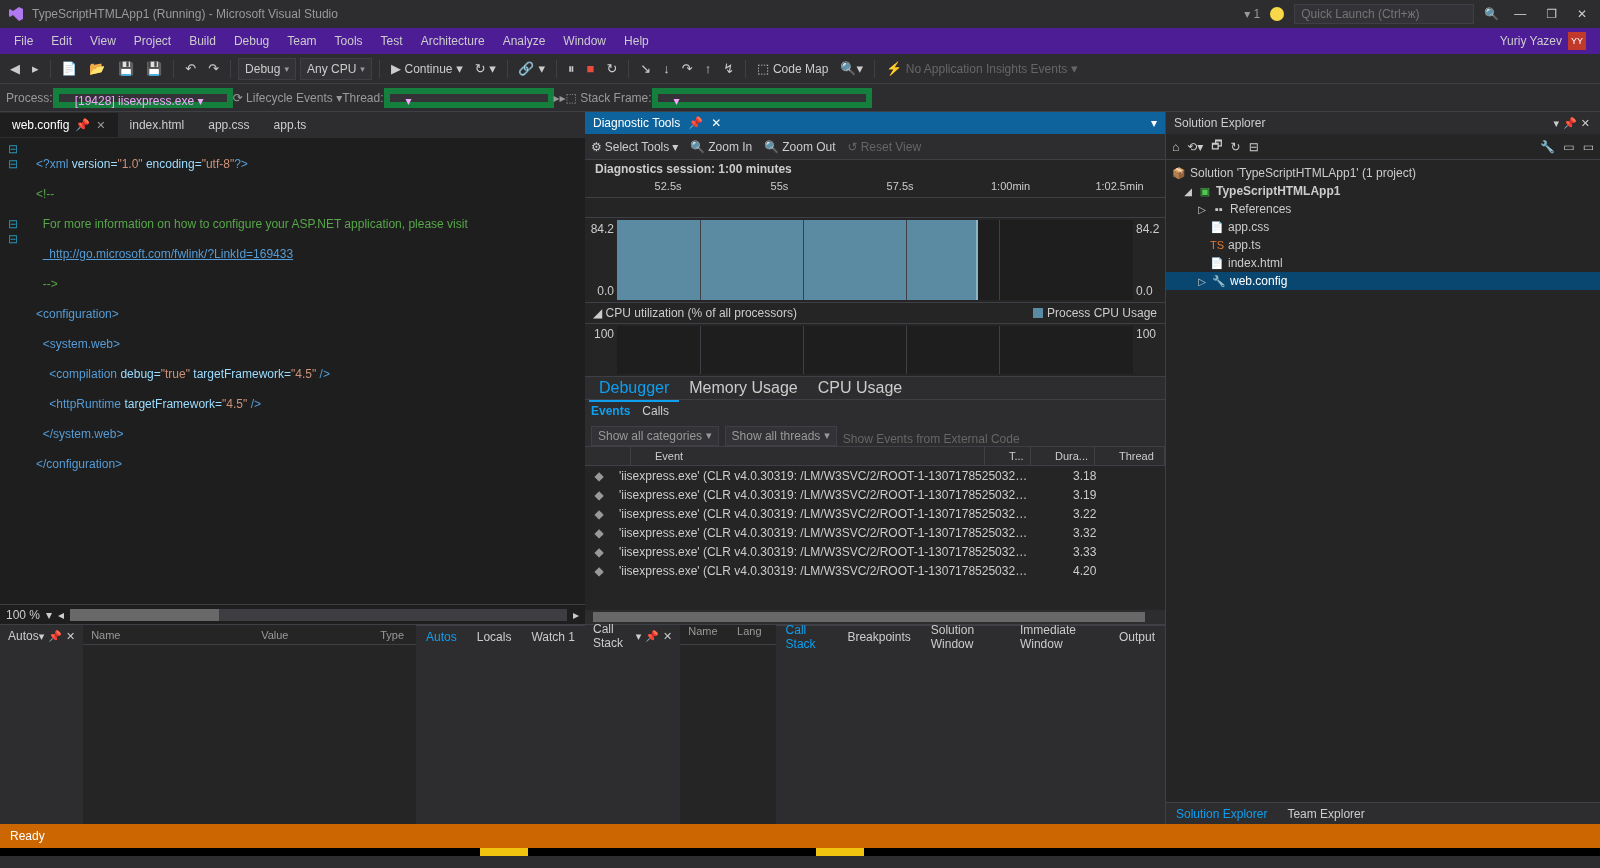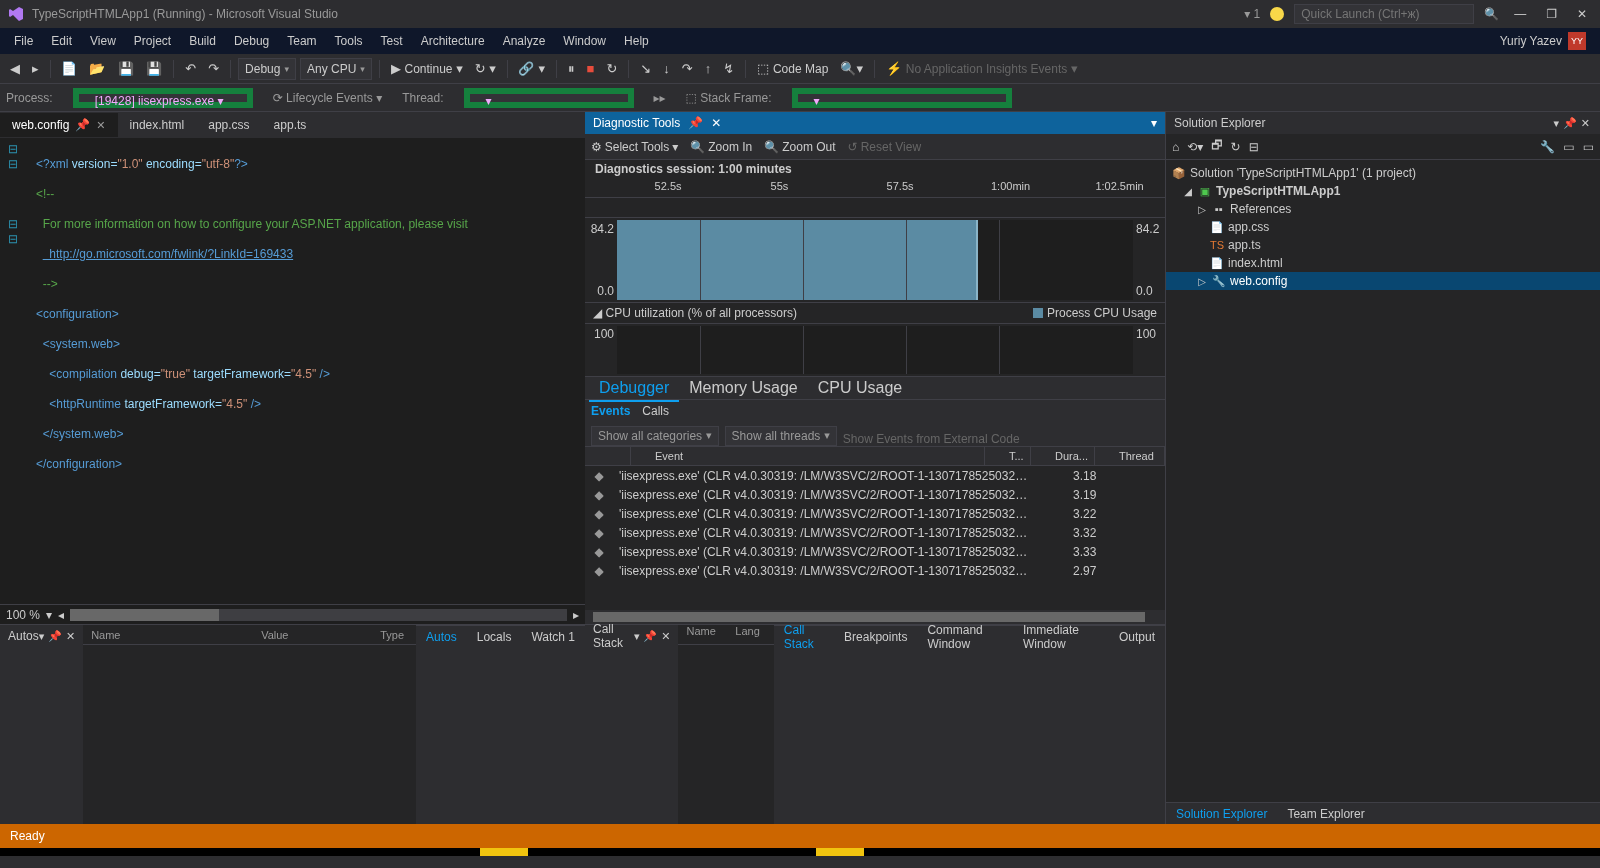--- a/index.html
+++ b/index.html
@@ -4,31 +4,31 @@
 <style>
 * { margin:0; padding:0; box-sizing:border-box; font-family:"Segoe UI",Arial,sans-serif; font-size:12px; }
 body { background:#2d2d30; color:#ccc; width:1600px; height:868px; overflow:hidden; position:relative; }
 .titlebar { height:28px; background:#2d2d30; display:flex; align-items:center; padding:0 8px; }
 .titlebar .vs-icon { width:16px; height:16px; margin-right:8px; }
 .titlebar .title { color:#999; font-size:12px; flex:1; }
 .titlebar .right { display:flex; align-items:center; gap:10px; }
 .titlebar .ct { color:#999; }
 .titlebar .ql { background:#333337; color:#999; width:180px; height:20px; padding:0 6px; border:1px solid #3f3f46; }
 .titlebar .wc { color:#ccc; cursor:pointer; padding:0 5px; }
-.menubar { height:26px; background:#0f172a; display:flex; align-items:center; padding:0 6px; justify-content:space-between; }
+.menubar { height:26px; background:#4c1d95; display:flex; align-items:center; padding:0 6px; justify-content:space-between; }
 .menubar .menus { display:flex; gap:2px; }
 .menubar .menus span { padding:3px 8px; color:#ccc; cursor:pointer; }
 .menubar .user { display:flex; align-items:center; gap:6px; color:#ccc; padding-right:8px;}
 .menubar .user .av { width:18px; height:18px; background:#c0392b; color:#fff; font-size:9px; display:flex; align-items:center; justify-content:center; }
 .toolbar { height:30px; background:#2d2d30; display:flex; align-items:center; padding:0 6px; gap:4px; border-bottom:1px solid #3f3f46;}
 .toolbar .btn { padding:2px 4px; color:#ccc; cursor:pointer; font-size:13px;}
 .toolbar .drop { background:#333337; border:1px solid #3f3f46; color:#ccc; padding:1px 6px; height:22px; display:flex; align-items:center; gap:4px; font-size:12px;}
 .toolbar .drop::after { content:"▾"; font-size:9px; color:#999;}
 .toolbar .sep { width:1px; height:18px; background:#3f3f46; margin:0 3px;}
-.toolbar2 { height:28px; background:#2d2d30; display:flex; align-items:center; padding:0 6px; gap:20px; border-bottom:1px solid #3f3f46;}
+.toolbar2 { height:28px; background:#2d2d30; display:flex; align-items:center; padding:0 6px; gap:0; border-bottom:1px solid #3f3f46;}
 .toolbar2 .lbl { color:#999; font-size:12px;}
 .toolbar2 .inp { background:#333337; border:6px solid #15803d; height:20px; color:#f0abfc; padding:0 16px;}
 .mainrow { display:flex; height:calc(100% - 28px - 26px - 30px - 28px - 24px - 20px); }
 .leftcol { width:585px; display:flex; flex-direction:column; min-width:0;}
 .midcol { width:580px; display:flex; flex-direction:column; min-width:0;}
 .rightcol { flex:1; display:flex; flex-direction:column; background:#252526; border-left:1px solid #3f3f46;}
 .tabbar { height:26px; background:#2d2d30; display:flex; align-items:flex-end; border-bottom:1px solid #007acc00;}
 .tabbar .tab { padding:5px 12px; color:#ccc; cursor:pointer; display:flex; align-items:center; gap:6px; font-size:12px;}
 .tabbar .tab.active { background:#1e1e1e; color:#fff;}
 .tabbar .tab .x { font-size:11px; color:#999;}
@@ -392,21 +392,21 @@
           <span class="c0">◆</span>
           <span class="c1">'iisexpress.exe' (CLR v4.0.30319: /LM/W3SVC/2/ROOT-1-130717852503216...</span>
           <span class="c2"></span>
           <span class="c3">3.33</span>
           <span class="c4"></span>
         </div>
         <div class="ev-row">
           <span class="c0">◆</span>
           <span class="c1">'iisexpress.exe' (CLR v4.0.30319: /LM/W3SVC/2/ROOT-1-130717852503216...</span>
           <span class="c2"></span>
-          <span class="c3">2.97</span>
+          <span class="c3">4.20</span>
           <span class="c4"></span>
         </div>
       </div>
     <div class="hsb">
         <div class="th"></div>
       </div>
 
     <div class="midcol-bottom">
       <div class="panelheader">
         <span>Call Stack</span>
@@ -418,21 +418,21 @@
       </div>
       <div class="callstack">
         <div class="cols">
           <span class="n">Name</span>
           <span class="l">Lang</span>
         </div>
       </div>
       <div class="bottom-tabs">
         <span class="active">Call Stack</span>
         <span>Breakpoints</span>
-        <span>Command Window</span>
+        <span>Solution Window</span>
         <span>Immediate Window</span>
         <span>Output</span>
       </div>
     </div>
   </div>
 
   <div class="rightcol">
     <div class="se-header">
       <span>Solution Explorer</span>
       <div class="btns"><span>▾</span><span>📌</span><span>✕</span></div>

